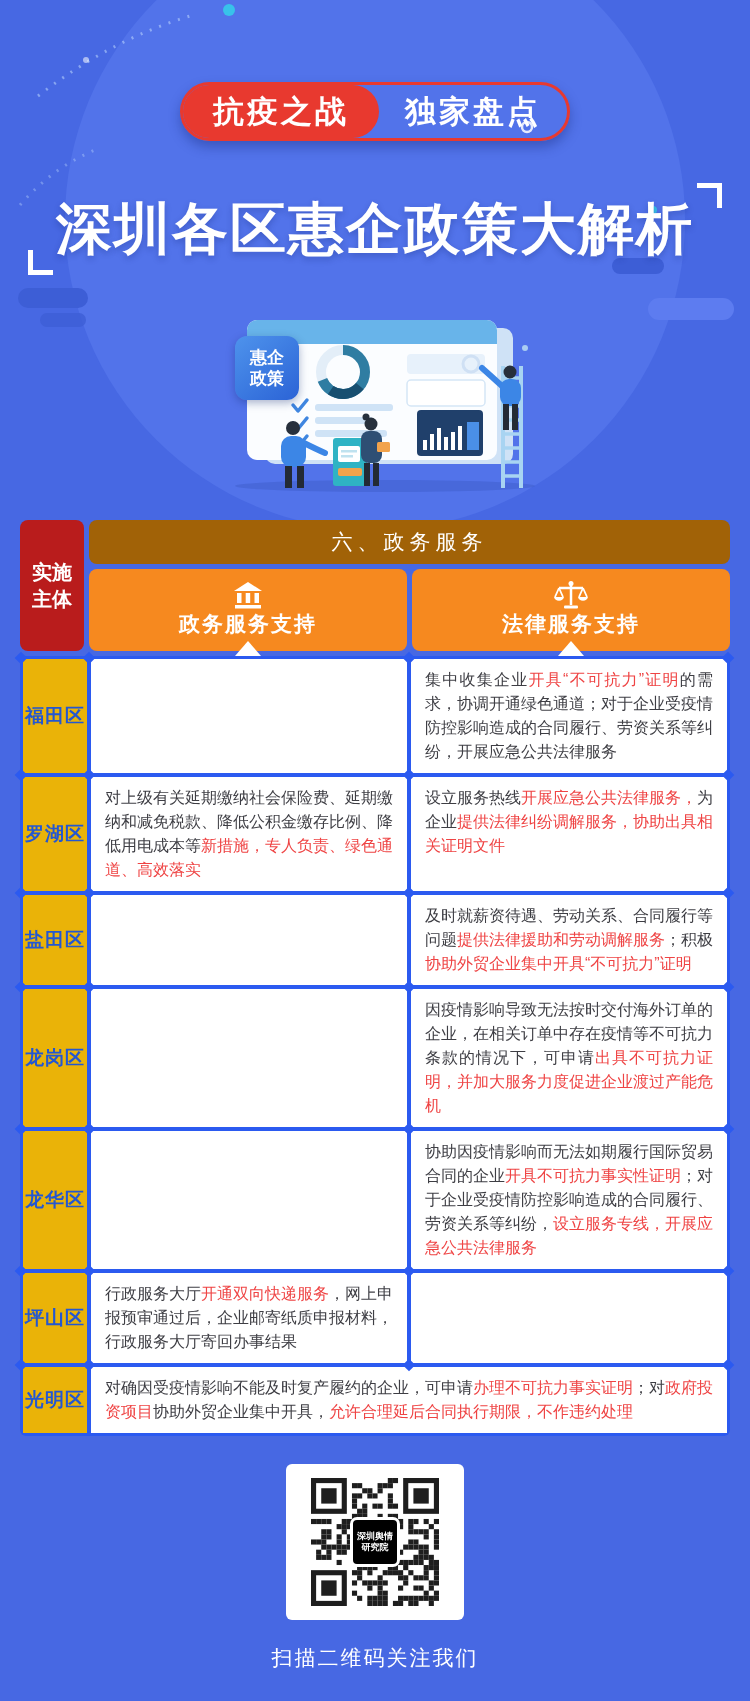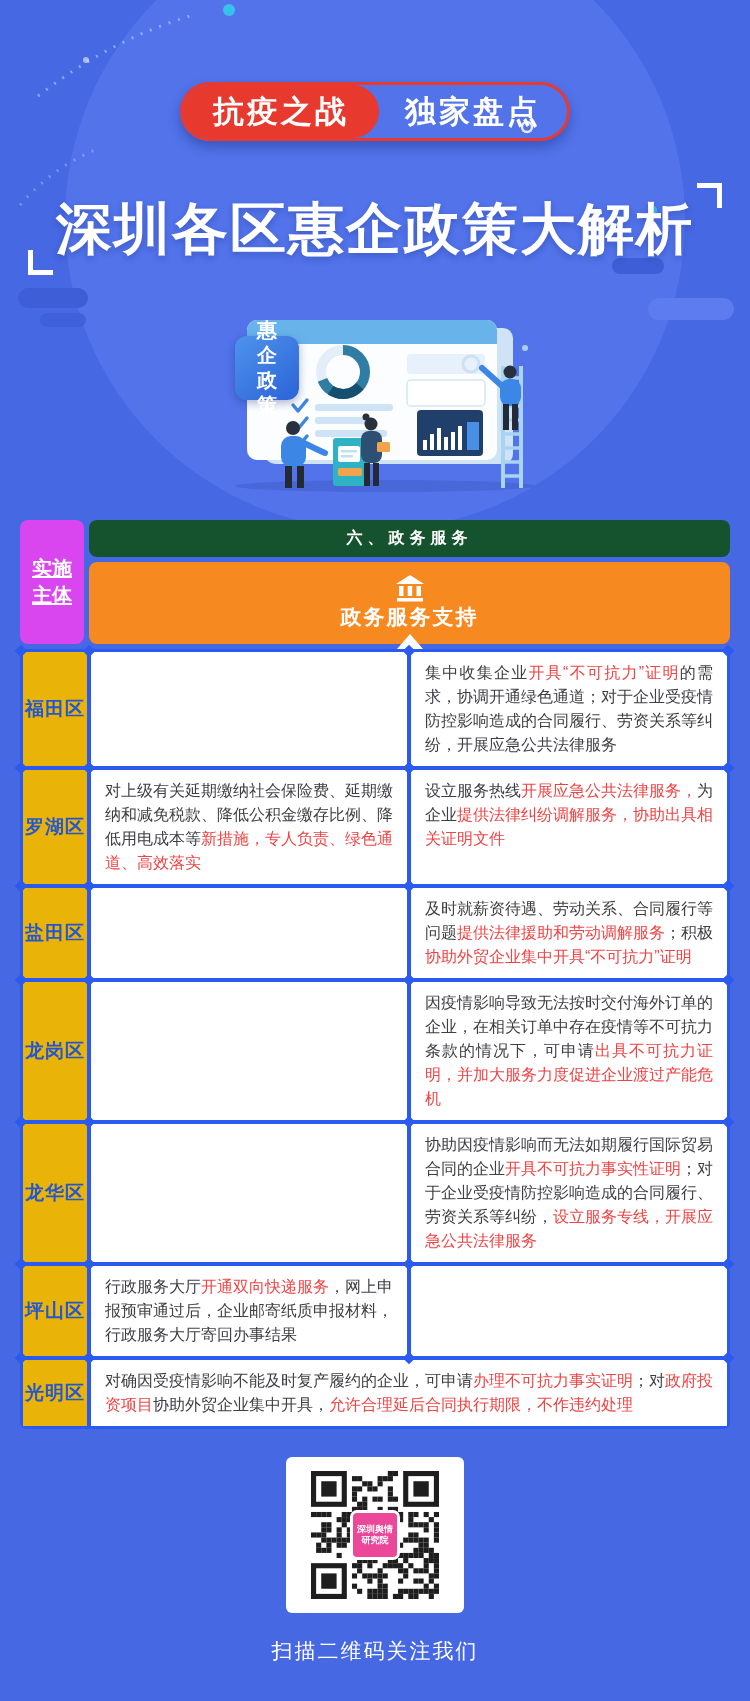--- a/index.html
+++ b/index.html
@@ -28,30 +28,30 @@
     border-top:5px solid #fff;border-right:5px solid #fff;}
   .main-title::after{content:"";position:absolute;left:-28px;bottom:-14px;width:20px;height:20px;
     border-bottom:5px solid #fff;border-left:5px solid #fff;}
   
   .illus{position:relative;width:360px;height:184px;margin:12px auto 0;}
   .illus-svg{position:absolute;left:0;top:0;}
   .policy-badge{position:absolute;left:40px;top:26px;width:64px;height:64px;
     background:linear-gradient(140deg,#4e93ec,#2b63d6);border-radius:12px;
     box-shadow:0 3px 8px rgba(15,40,110,.35);
     display:flex;align-items:center;justify-content:center;}
-  .policy-badge span{display:block;width:38px;color:#fff;font-size:20px;font-weight:bold;
+  .policy-badge span{display:block;width:38px;color:#fff;font-size:17px;font-weight:bold;
     line-height:1.25;word-break:break-all;text-align:center;}
   
   .policy-table{position:relative;margin:26px 20px 0;}
   .table-head{display:flex;gap:5px;}
-  .corner-box{width:64px;flex:none;background:#d946ef;border-radius:8px;color:#fff;
-    font-weight:bold;font-size:20px;display:flex;align-items:center;justify-content:center;text-decoration:underline;}
+  .corner-box{width:64px;flex:none;background:#b91c1c;border-radius:8px;color:#fff;
+    font-weight:bold;font-size:20px;display:flex;align-items:center;justify-content:center;}
   .corner-box span{display:block;width:44px;word-break:break-all;text-align:center;line-height:1.35;}
   .head-right{flex:1;min-width:0;}
-  .section-band{background:#14532d;border-radius:8px;color:#fff;font-size:16px;font-weight:bold;
+  .section-band{background:#a16207;border-radius:8px;color:#fff;font-size:21px;font-weight:normal;
     text-align:center;padding:8px 0;letter-spacing:5px;}
   .col-heads{display:flex;gap:5px;margin-top:5px;}
   .col-head{flex:1;position:relative;background:#f6891f;border-radius:8px;color:#fff;
     text-align:center;padding:11px 0 13px;}
   .col-head .icon{display:block;height:30px;}
   .col-label{display:block;font-size:21px;font-weight:bold;letter-spacing:2px;}
   .pointer{position:absolute;left:50%;bottom:-5px;transform:translateX(-50%);width:0;height:0;
     border-left:13px solid transparent;border-right:13px solid transparent;
     border-bottom:15px solid #fff;z-index:2;}
   .tbody{position:relative;margin-top:5px;background:#2b5af0;padding:3px;border-radius:6px;
@@ -62,21 +62,21 @@
   .cell{flex:1;min-width:0;background:#fff;padding:9px 14px;font-size:16px;line-height:1.5;
     color:#3e3e44;text-align:justify;}
   .cell .red{color:#ef4444;}
   .diamond{position:absolute;width:9px;height:9px;background:#2b5af0;
     transform:translate(-50%,-50%) rotate(45deg);z-index:3;}
   
   .footer{display:flex;flex-direction:column;align-items:center;margin-top:28px;}
   .qr-panel{position:relative;width:178px;height:156px;background:#fff;border-radius:6px;
     display:flex;align-items:center;justify-content:center;}
   .qr-logo{position:absolute;left:50%;top:50%;transform:translate(-50%,-50%);
-    width:44px;height:44px;background:#ec4899;border-radius:7px;border:3px solid #fff;
+    width:44px;height:44px;background:#000000;border-radius:7px;border:3px solid #fff;
     display:flex;align-items:center;justify-content:center;}
   .qr-logo span{display:block;width:38px;color:#fff;font-size:9px;font-weight:bold;
     line-height:1.3;word-break:break-all;text-align:center;}
   .qr-caption{color:#fff;font-size:21px;margin-top:24px;letter-spacing:2px;}
 </style>
 </head>
 <body>
 
 <div class="page">
 
@@ -206,20 +206,34 @@
         <div class="col-heads">
           <div class="col-head">
             <svg class="icon" viewBox="0 0 34 30" width="34" height="30" style="margin:0 auto">
               <path d="M17 2 L31 11 H3 Z" fill="#fff"></path>
               <rect x="6" y="13" width="4.5" height="10" fill="#fff"></rect>
               <rect x="14.7" y="13" width="4.5" height="10" fill="#fff"></rect>
               <rect x="23.5" y="13" width="4.5" height="10" fill="#fff"></rect>
               <rect x="4" y="25" width="26" height="3.5" fill="#fff"></rect>
             </svg>
             <span class="col-label">政务服务支持</span>
+            <span class="pointer"></span>
+          </div>
+          <div class="col-head">
+            <svg class="icon" viewBox="0 0 36 30" width="36" height="30" style="margin:0 auto">
+              <circle cx="18" cy="3.5" r="2.5" fill="#fff"></circle>
+              <line x1="18" y1="5" x2="18" y2="25" stroke="#fff" stroke-width="2.5"></line>
+              <line x1="6" y1="8" x2="30" y2="8" stroke="#fff" stroke-width="2.5"></line>
+              <path d="M6 8 L2 17 M6 8 L10 17" stroke="#fff" stroke-width="1.8"></path>
+              <path d="M1 17 A5.2 5.2 0 0 0 11 17 Z" fill="#fff"></path>
+              <path d="M30 8 L26 17 M30 8 L34 17" stroke="#fff" stroke-width="1.8"></path>
+              <path d="M25 17 A5.2 5.2 0 0 0 35 17 Z" fill="#fff"></path>
+              <rect x="11" y="25.5" width="14" height="3" rx="1" fill="#fff"></rect>
+            </svg>
+            <span class="col-label">法律服务支持</span>
             <span class="pointer"></span>
           </div>
         </div>
       </div>
     </div>
     <div class="tbody">
         <div class="trow">
           <div class="district">福田区</div>
           <div class="cell"></div>
           <div class="cell"><span>集中收集企业</span><span class="red">开具“不可抗力”证明</span><span>的需求，协调开通绿色通道；对于企业受疫情防控影响造成的合同履行、劳资关系等纠纷，开展应急公共法律服务</span></div>

